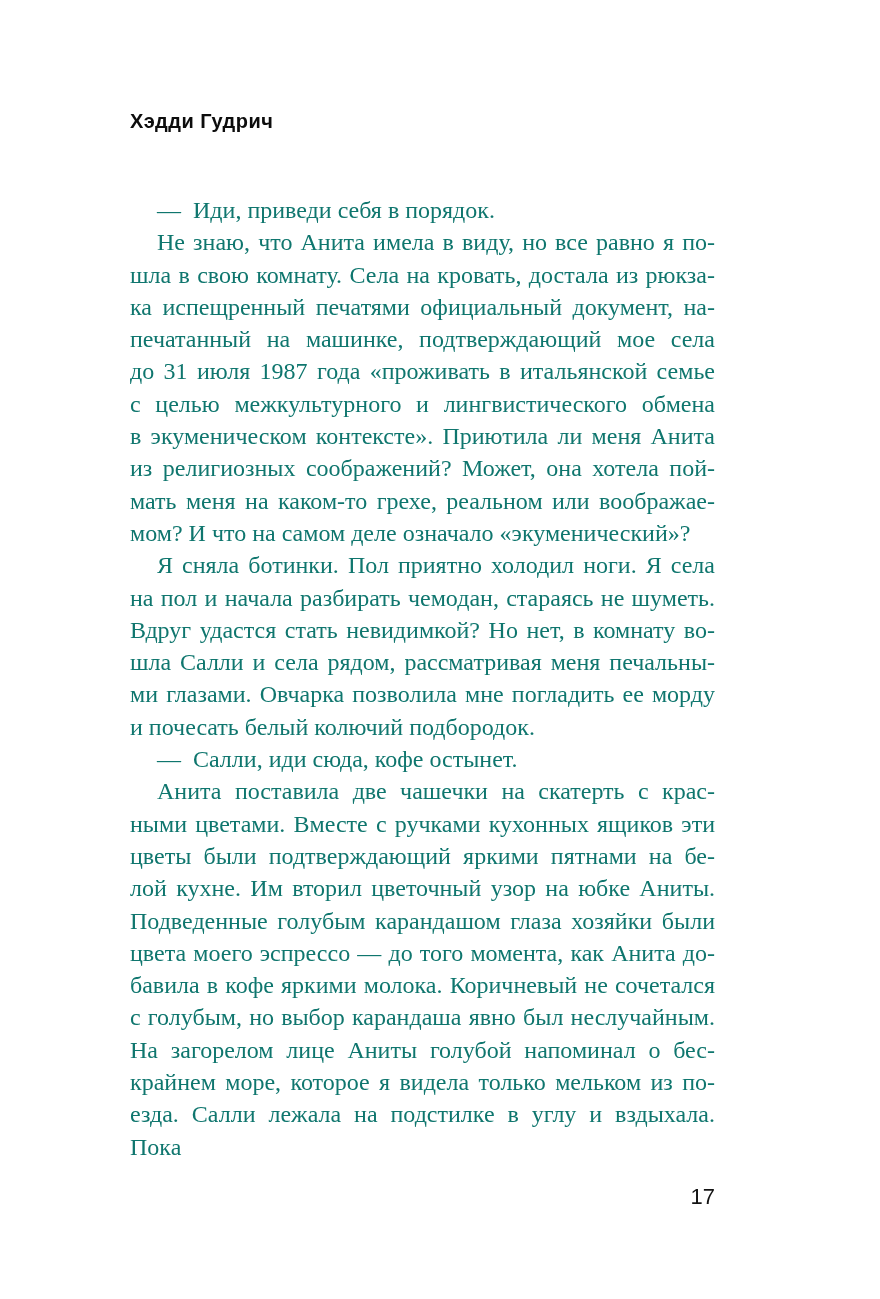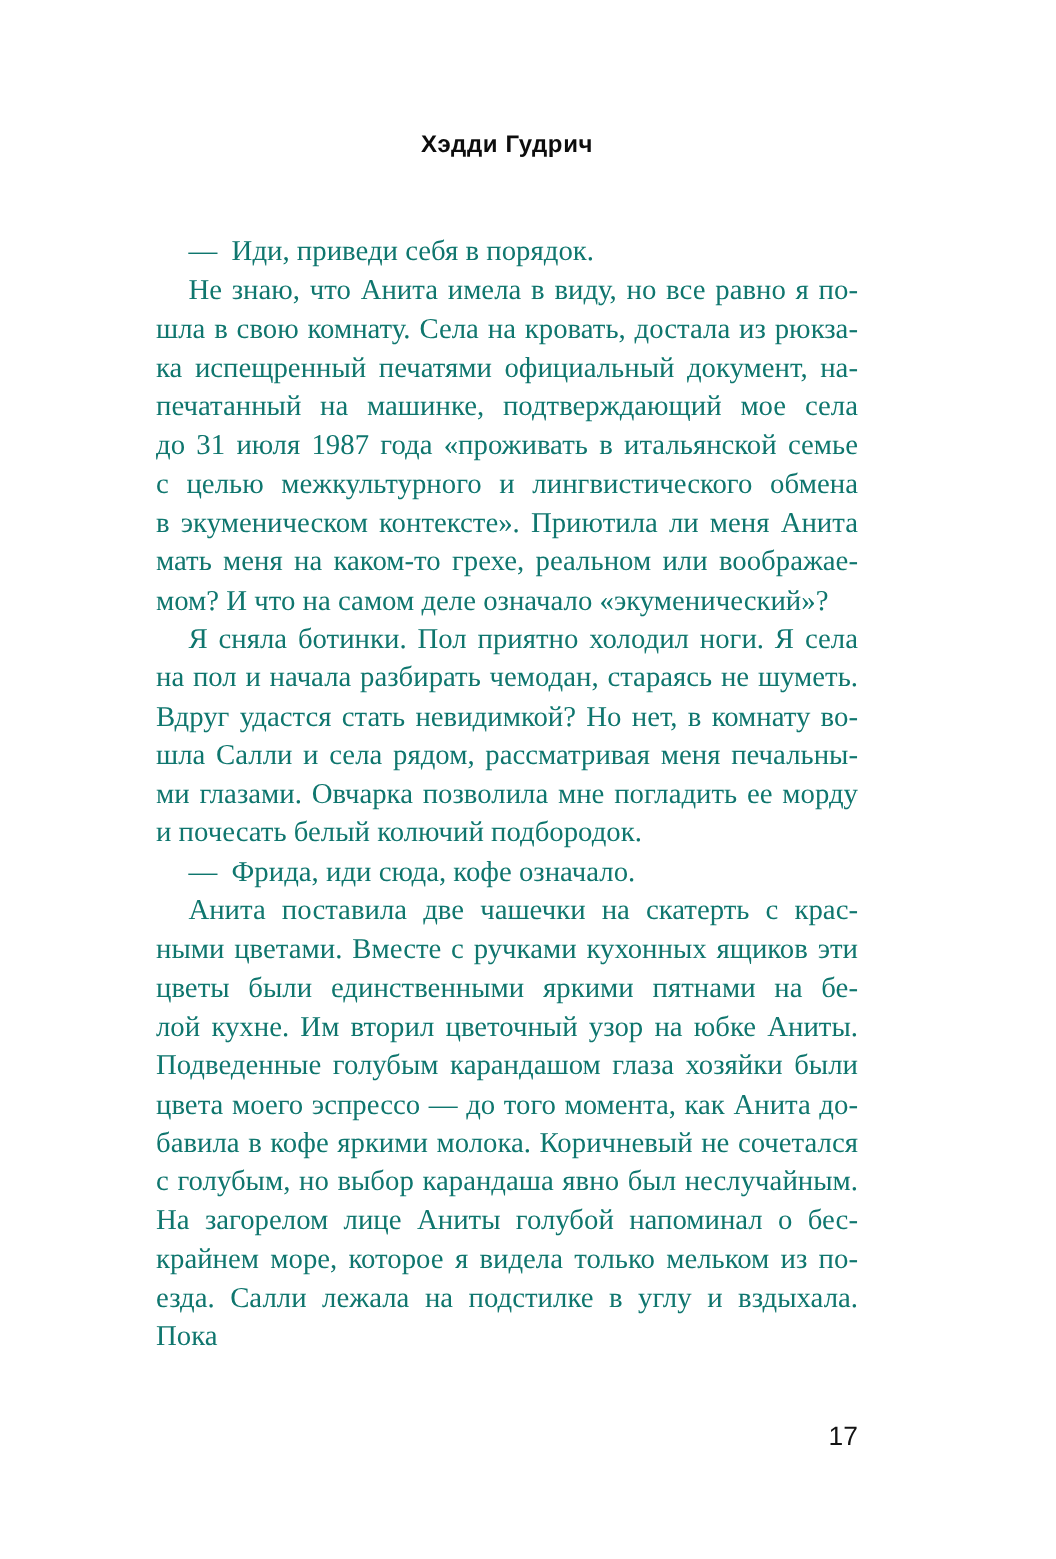--- a/index.html
+++ b/index.html
@@ -12,21 +12,21 @@
     width: 880px;
     height: 1299px;
     background: #ffffff;
     overflow: hidden;
   }
   .running-header {
     position: absolute;
     left: 130px;
     top: 110px;
     width: 585px;
-    text-align: center;
+    text-align: left;
     font-family: "Liberation Sans", sans-serif;
     font-weight: bold;
     font-size: 20px;
     letter-spacing: 0.5px;
     color: #0d0d0d;
   }
   .body-text {
     position: absolute;
     left: 130px;
     top: 194px;
@@ -68,32 +68,33 @@
 
   <div class="body-text">
       <div class="line indent">— Иди, приведи себя в порядок.</div>
       <div class="line indent justify">Не знаю, что Анита имела в виду, но все равно я по-</div>
       <div class="line justify">шла в свою комнату. Села на кровать, достала из рюкза-</div>
       <div class="line justify">ка испещренный печатями официальный документ, на-</div>
       <div class="line justify">печатанный на машинке, подтверждающий мое села</div>
       <div class="line justify">до 31 июля 1987 года «проживать в итальянской семье</div>
       <div class="line justify">с целью межкультурного и лингвистического обмена</div>
       <div class="line justify">в экуменическом контексте». Приютила ли меня Анита</div>
+      <div class="line justify">из религиозных соображений? Может, она хотела пой-</div>
       <div class="line justify">мать меня на каком-то грехе, реальном или воображае-</div>
       <div class="line">мом? И что на самом деле означало «экуменический»?</div>
       <div class="line indent justify">Я сняла ботинки. Пол приятно холодил ноги. Я села</div>
       <div class="line justify">на пол и начала разбирать чемодан, стараясь не шуметь.</div>
       <div class="line justify">Вдруг удастся стать невидимкой? Но нет, в комнату во-</div>
       <div class="line justify">шла Салли и села рядом, рассматривая меня печальны-</div>
       <div class="line justify">ми глазами. Овчарка позволила мне погладить ее морду</div>
       <div class="line">и почесать белый колючий подбородок.</div>
-      <div class="line indent">— Фрида, иди сюда, кофе означало.</div>
+      <div class="line indent">— Салли, иди сюда, кофе остынет.</div>
       <div class="line indent justify">Анита поставила две чашечки на скатерть с крас-</div>
       <div class="line justify">ными цветами. Вместе с ручками кухонных ящиков эти</div>
-      <div class="line justify">цветы были единственными яркими пятнами на бе-</div>
+      <div class="line justify">цветы были подтверждающий яркими пятнами на бе-</div>
       <div class="line justify">лой кухне. Им вторил цветочный узор на юбке Аниты.</div>
       <div class="line justify">Подведенные голубым карандашом глаза хозяйки были</div>
       <div class="line justify">цвета моего эспрессо — до того момента, как Анита до-</div>
       <div class="line justify">бавила в кофе яркими молока. Коричневый не сочетался</div>
       <div class="line justify">с голубым, но выбор карандаша явно был неслучайным.</div>
       <div class="line justify">На загорелом лице Аниты голубой напоминал о бес-</div>
       <div class="line justify">крайнем море, которое я видела только мельком из по-</div>
       <div class="line justify">езда. Салли лежала на подстилке в углу и вздыхала. Пока</div>
     </div>
 

